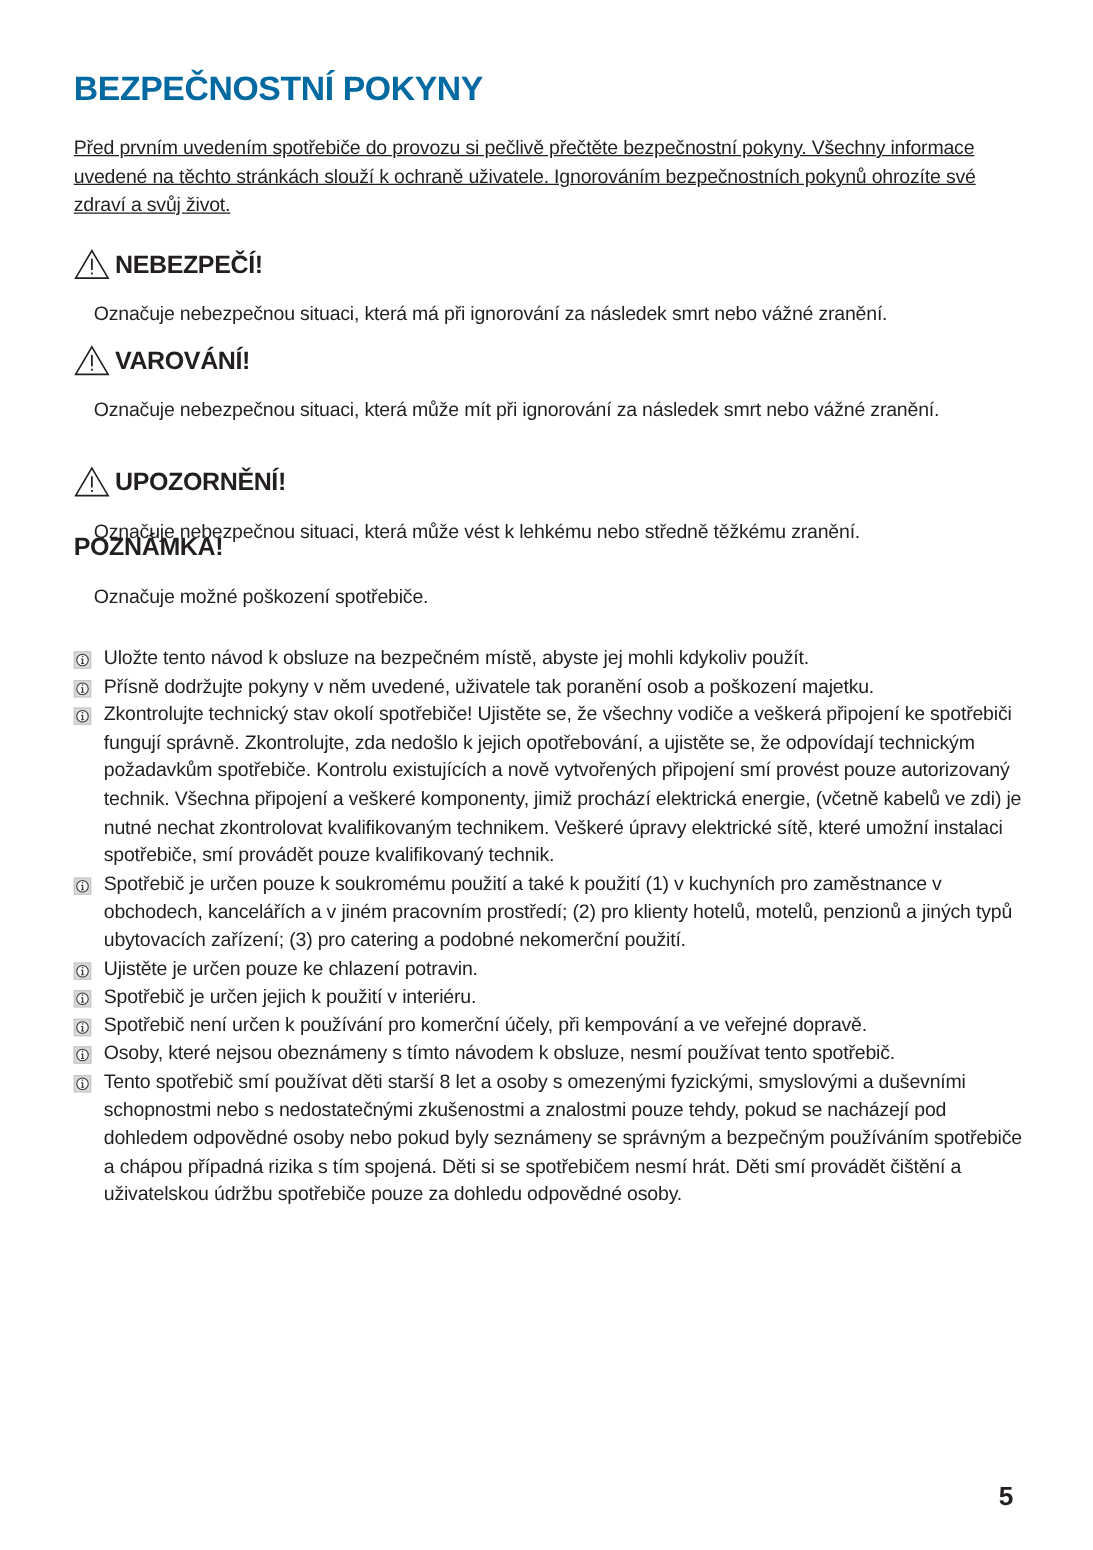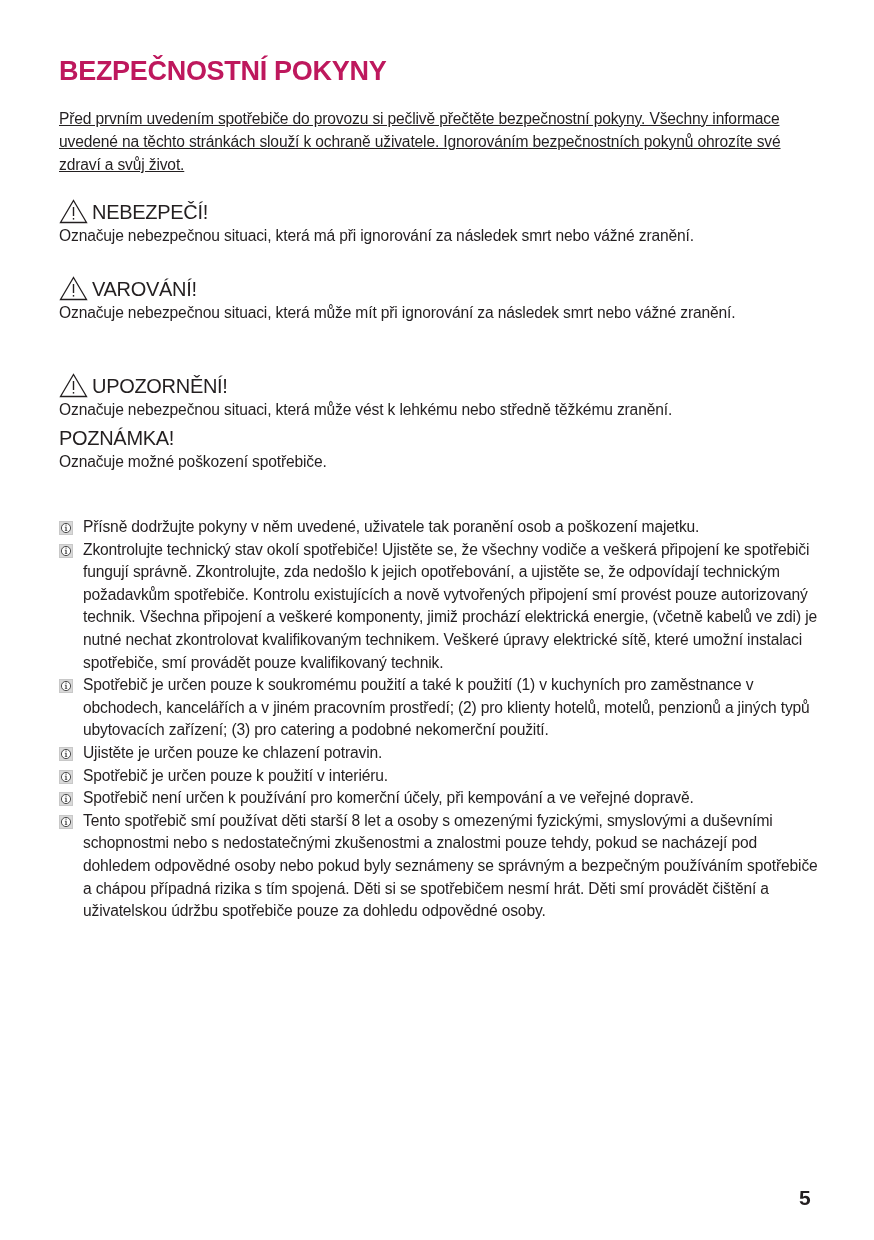--- a/index.html
+++ b/index.html
@@ -22,21 +22,21 @@
       width: 760px;
     }
     .page-title {
       position: absolute;
       top: 56px;
       left: 0;
       margin: 0;
       font-size: 27px;
       font-weight: bold;
       letter-spacing: -0.3px;
-      color: #be185d;
+      color: #0369a1;
       white-space: nowrap;
     }
     .intro {
       position: absolute;
       top: 107px;
       left: 0;
       width: 760px;
       margin: 0;
       font-size: 15.6px;
       line-height: 23px;
@@ -47,33 +47,33 @@
       position: absolute;
       left: 0;
       width: 760px;
     }
     .section-head {
       display: flex;
       align-items: flex-end;
       height: 26px;
       margin: 0;
       font-size: 20px;
-      font-weight: normal;
+      font-weight: bold;
       letter-spacing: -0.3px;
       line-height: 24px;
     }
     .warn-icon {
       display: inline-block;
       width: 29px;
       height: 25px;
       margin-right: 4px;
     }
     .warn-icon svg { display: block; }
     .section-text {
-      margin: 0;
+      margin: 16px;
       font-size: 15.6px;
       line-height: 23px;
       letter-spacing: -0.15px;
     }
     .bullets {
       position: absolute;
       top: 516px;
       left: 0;
       width: 760px;
       margin: 0;
@@ -167,20 +167,21 @@
 
   <ul class="bullets">
     <li class="bullet">
       <span class="info-icon">
         <svg width="12" height="12" viewBox="0 0 12 12">
             <circle cx="6" cy="6" r="4.6" fill="#ffffff" stroke="#3a3a3a" stroke-width="0.9"></circle>
             <rect x="5.5" y="2.6" width="1.1" height="1.1" fill="#3a3a3a"></rect>
             <path d="M4.8 4.8 H6.6 V8.4 H7.3 V9.1 H4.8 V8.4 H5.5 V5.5 H4.8 Z" fill="#3a3a3a"></path>
           </svg>
       </span>
+      <span>Uložte tento návod k obsluze na bezpečném místě, abyste jej mohli kdykoliv použít.</span>
     </li>
     <li class="bullet">
       <span class="info-icon">
         <svg width="12" height="12" viewBox="0 0 12 12">
             <circle cx="6" cy="6" r="4.6" fill="#ffffff" stroke="#3a3a3a" stroke-width="0.9"></circle>
             <rect x="5.5" y="2.6" width="1.1" height="1.1" fill="#3a3a3a"></rect>
             <path d="M4.8 4.8 H6.6 V8.4 H7.3 V9.1 H4.8 V8.4 H5.5 V5.5 H4.8 Z" fill="#3a3a3a"></path>
           </svg>
       </span>
       <span>Přísně dodržujte pokyny v něm uvedené, uživatele tak poranění osob a poškození majetku.</span>
@@ -216,21 +217,21 @@
       <span>Ujistěte je určen pouze ke chlazení potravin.</span>
     </li>
     <li class="bullet">
       <span class="info-icon">
         <svg width="12" height="12" viewBox="0 0 12 12">
             <circle cx="6" cy="6" r="4.6" fill="#ffffff" stroke="#3a3a3a" stroke-width="0.9"></circle>
             <rect x="5.5" y="2.6" width="1.1" height="1.1" fill="#3a3a3a"></rect>
             <path d="M4.8 4.8 H6.6 V8.4 H7.3 V9.1 H4.8 V8.4 H5.5 V5.5 H4.8 Z" fill="#3a3a3a"></path>
           </svg>
       </span>
-      <span>Spotřebič je určen pouze k použití v interiéru.</span>
+      <span>Spotřebič je určen jejich k použití v interiéru.</span>
     </li>
     <li class="bullet">
       <span class="info-icon">
         <svg width="12" height="12" viewBox="0 0 12 12">
             <circle cx="6" cy="6" r="4.6" fill="#ffffff" stroke="#3a3a3a" stroke-width="0.9"></circle>
             <rect x="5.5" y="2.6" width="1.1" height="1.1" fill="#3a3a3a"></rect>
             <path d="M4.8 4.8 H6.6 V8.4 H7.3 V9.1 H4.8 V8.4 H5.5 V5.5 H4.8 Z" fill="#3a3a3a"></path>
           </svg>
       </span>
       <span>Spotřebič není určen k používání pro komerční účely, při kempování a ve veřejné dopravě.</span>
@@ -245,19 +246,29 @@
       </span>
     </li>
     <li class="bullet">
       <span class="info-icon">
         <svg width="12" height="12" viewBox="0 0 12 12">
             <circle cx="6" cy="6" r="4.6" fill="#ffffff" stroke="#3a3a3a" stroke-width="0.9"></circle>
             <rect x="5.5" y="2.6" width="1.1" height="1.1" fill="#3a3a3a"></rect>
             <path d="M4.8 4.8 H6.6 V8.4 H7.3 V9.1 H4.8 V8.4 H5.5 V5.5 H4.8 Z" fill="#3a3a3a"></path>
           </svg>
       </span>
+      <span>Osoby, které nejsou obeznámeny s tímto návodem k obsluze, nesmí používat tento spotřebič.</span>
+    </li>
+    <li class="bullet">
+      <span class="info-icon">
+        <svg width="12" height="12" viewBox="0 0 12 12">
+            <circle cx="6" cy="6" r="4.6" fill="#ffffff" stroke="#3a3a3a" stroke-width="0.9"></circle>
+            <rect x="5.5" y="2.6" width="1.1" height="1.1" fill="#3a3a3a"></rect>
+            <path d="M4.8 4.8 H6.6 V8.4 H7.3 V9.1 H4.8 V8.4 H5.5 V5.5 H4.8 Z" fill="#3a3a3a"></path>
+          </svg>
+      </span>
       <span>Tento spotřebič smí používat děti starší 8 let a osoby s omezenými fyzickými, smyslovými a duševními schopnostmi nebo s nedostatečnými zkušenostmi a znalostmi pouze tehdy, pokud se nacházejí pod dohledem odpovědné osoby nebo pokud byly seznámeny se správným a bezpečným používáním spotřebiče a chápou případná rizika s tím spojená. Děti si se spotřebičem nesmí hrát. Děti smí provádět čištění a uživatelskou údržbu spotřebiče pouze za dohledu odpovědné osoby.</span>
     </li>
   </ul>
 
 </div>
 
 <div class="page-number">5</div>
 
 </body></html>

